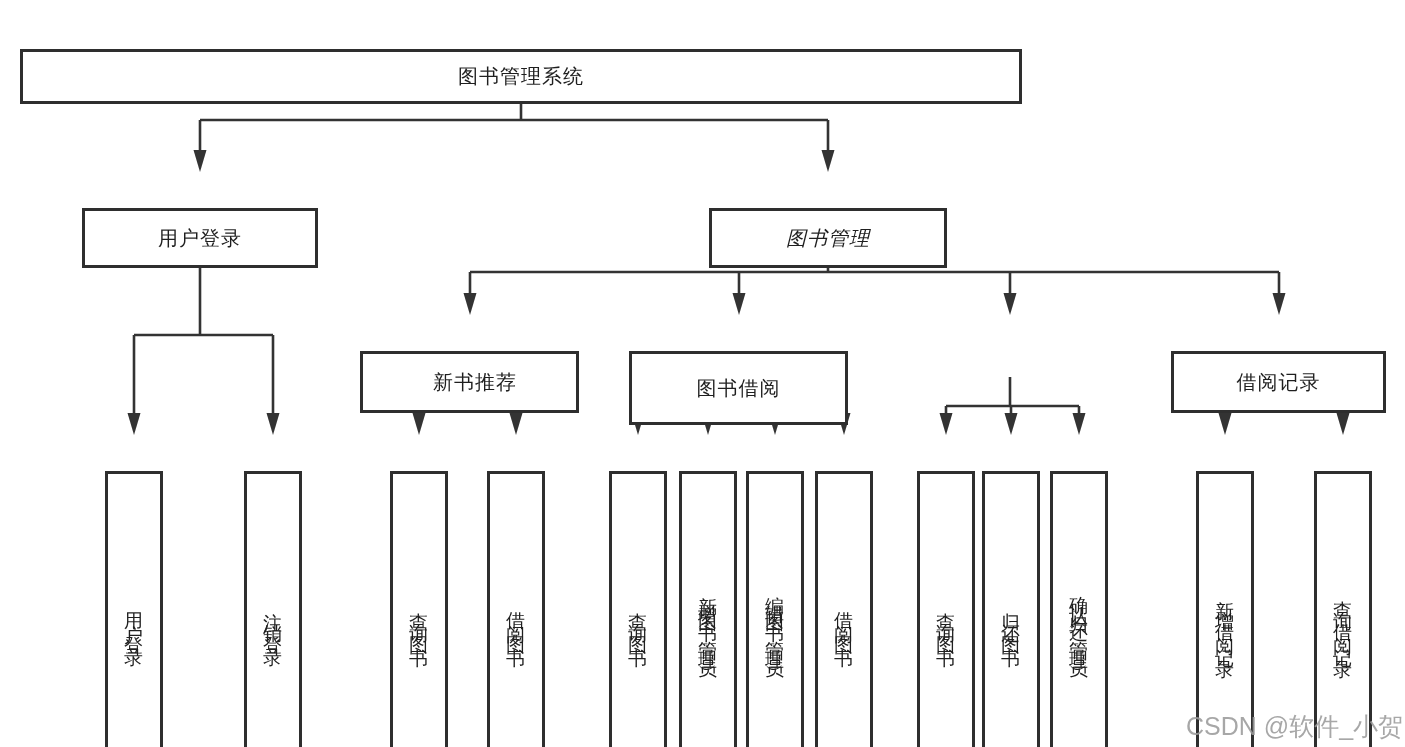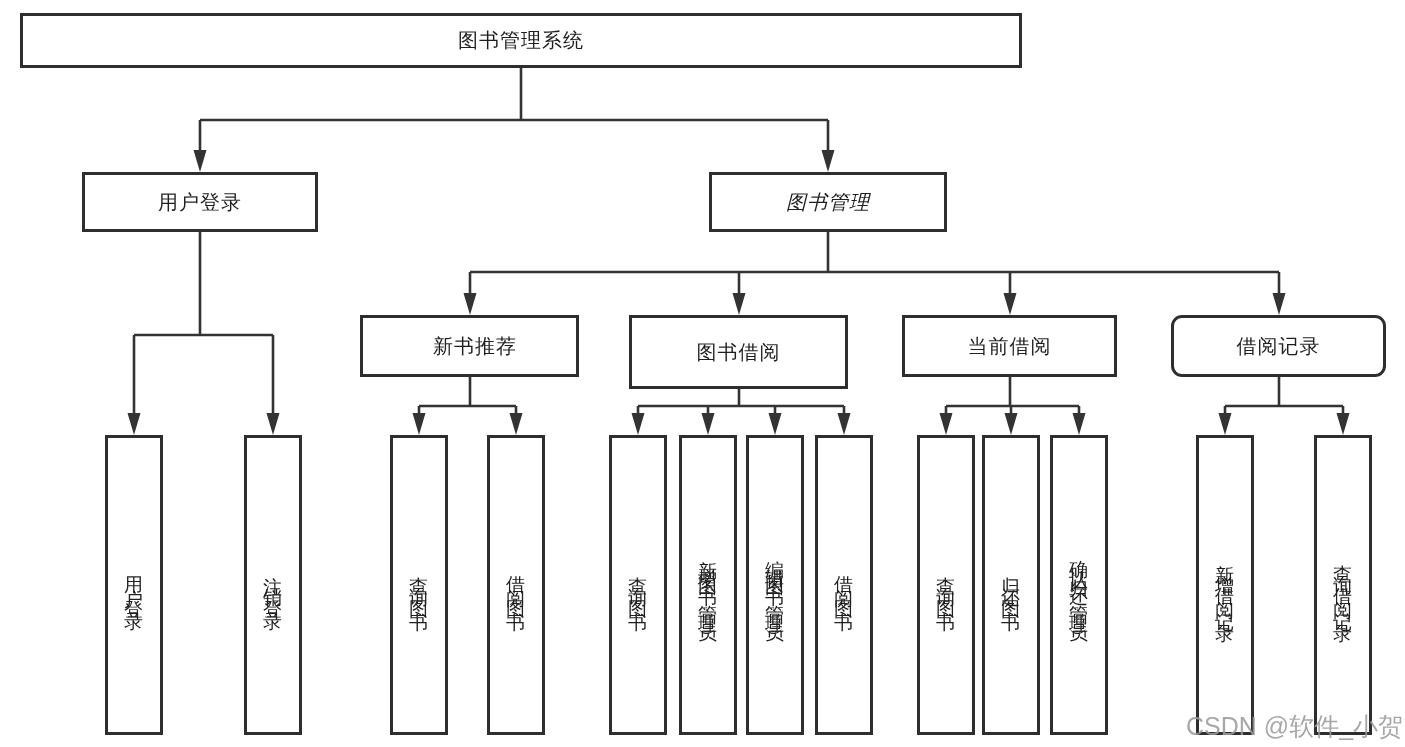--- a/index.html
+++ b/index.html
@@ -19,20 +19,21 @@
     overflow:hidden;
   }
   #wires{position:absolute;left:0;top:0;z-index:0;}
   .node{
     position:absolute;
     box-sizing:border-box;
     background:#ffffff;
     border:3px solid var(--box_border);
     display:flex;align-items:center;justify-content:center;
     z-index:1;
+    margin-top:36px;
   }
   .hnode{font-size:20px;letter-spacing:1px;}
   .vnode{width:58px;height:300px;}
   .vnode .vtxt{
     writing-mode:vertical-rl;
     text-orientation:mixed;
     font-size:19px;
     letter-spacing:12px;
     line-height:1;
     white-space:nowrap;
@@ -132,24 +133,21 @@
   <div class="node hnode" style="left:709px;top:172px;width:238px;height:60px;font-style:italic;">
     <span>图书管理</span>
   </div>
 
   <div class="node hnode" style="left:360px;top:315px;width:219px;height:62px;padding-left:11px;">
     <span>新书推荐</span>
   </div>
   <div class="node hnode" style="left:629px;top:315px;width:219px;height:74px;">
     <span>图书借阅</span>
   </div>
-  <div class="node hnode" style="left:902px;top:315px;width:215px;height:62px;">
-    <span>当前借阅</span>
-  </div>
-  <div class="node hnode" style="left:1171px;top:315px;width:215px;height:62px;border-radius:11px;">
+  <div class="node hnode" style="left:1171px;top:315px;width:215px;height:62px;">
     <span>借阅记录</span>
   </div>
 
   <div class="node vnode" style="left:105px;top:435px;">
     <span class="vtxt">用户登录</span>
   </div>
   <div class="node vnode" style="left:244px;top:435px;">
     <span class="vtxt">注销登录</span>
   </div>
 

